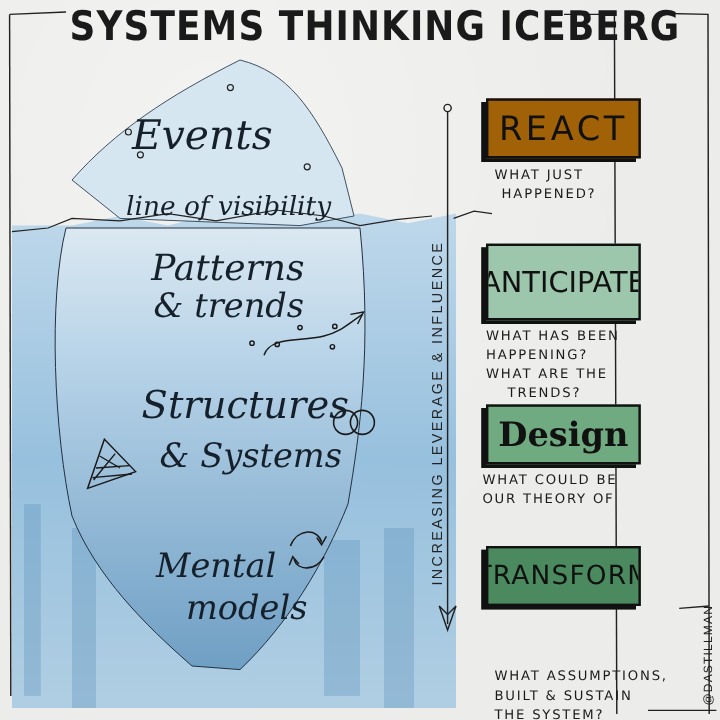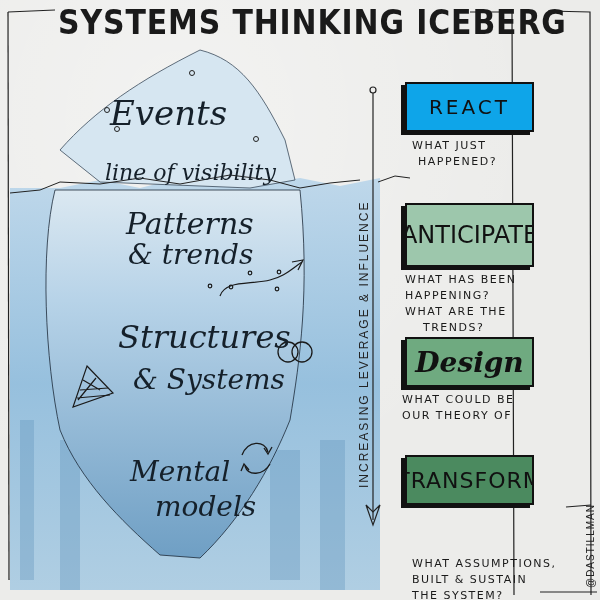--- a/index.html
+++ b/index.html
@@ -40,26 +40,26 @@
       font-size: 12px; letter-spacing: 2px; color: #222; white-space: nowrap;
       width: 340px;
     }
 
     .box {
       position: absolute; border: 2px solid #111;
       box-shadow: -4px 3px 0 #111;
       display: flex; align-items: center; justify-content: center;
       color: #111; white-space: nowrap; overflow: hidden;
     }
-    .box-react { left: 405px; top: 82px; width: 125px; height: 46px; background: #0ea5e9;
-      font-size: 20px; letter-spacing: 3px; font-family: "DejaVu Sans", sans-serif; }
+    .box-react { left: 405px; top: 82px; width: 125px; height: 46px; background: #a16207;
+      font-size: 28px; letter-spacing: 3px; font-family: "DejaVu Sans", sans-serif; }
     .box-anticipate { left: 405px; top: 203px; width: 125px; height: 60px; background: #9dc7ac;
       font-size: 24px; letter-spacing: 0px; font-family: "DejaVu Sans", sans-serif; }
     .box-design { left: 405px; top: 337px; width: 125px; height: 46px; background: #6faa80;
-      font-size: 28px; font-family: "DejaVu Serif", serif; font-style: italic; font-weight: bold; }
+      font-size: 28px; font-family: "DejaVu Serif", serif; font-weight: bold; }
     .box-transform { left: 405px; top: 455px; width: 125px; height: 46px; background: #4b8a5f;
       font-size: 22px; letter-spacing: 1px; font-family: "DejaVu Sans", sans-serif; }
 
     .q {
       position: absolute; font-size: 11px; letter-spacing: 1.5px; color: #1a1a1a;
       line-height: 16px; text-transform: uppercase;
       font-family: "DejaVu Sans", sans-serif;
     }
     .q-react { left: 412px; top: 138px; }
     .q-anticipate { left: 405px; top: 272px; }

